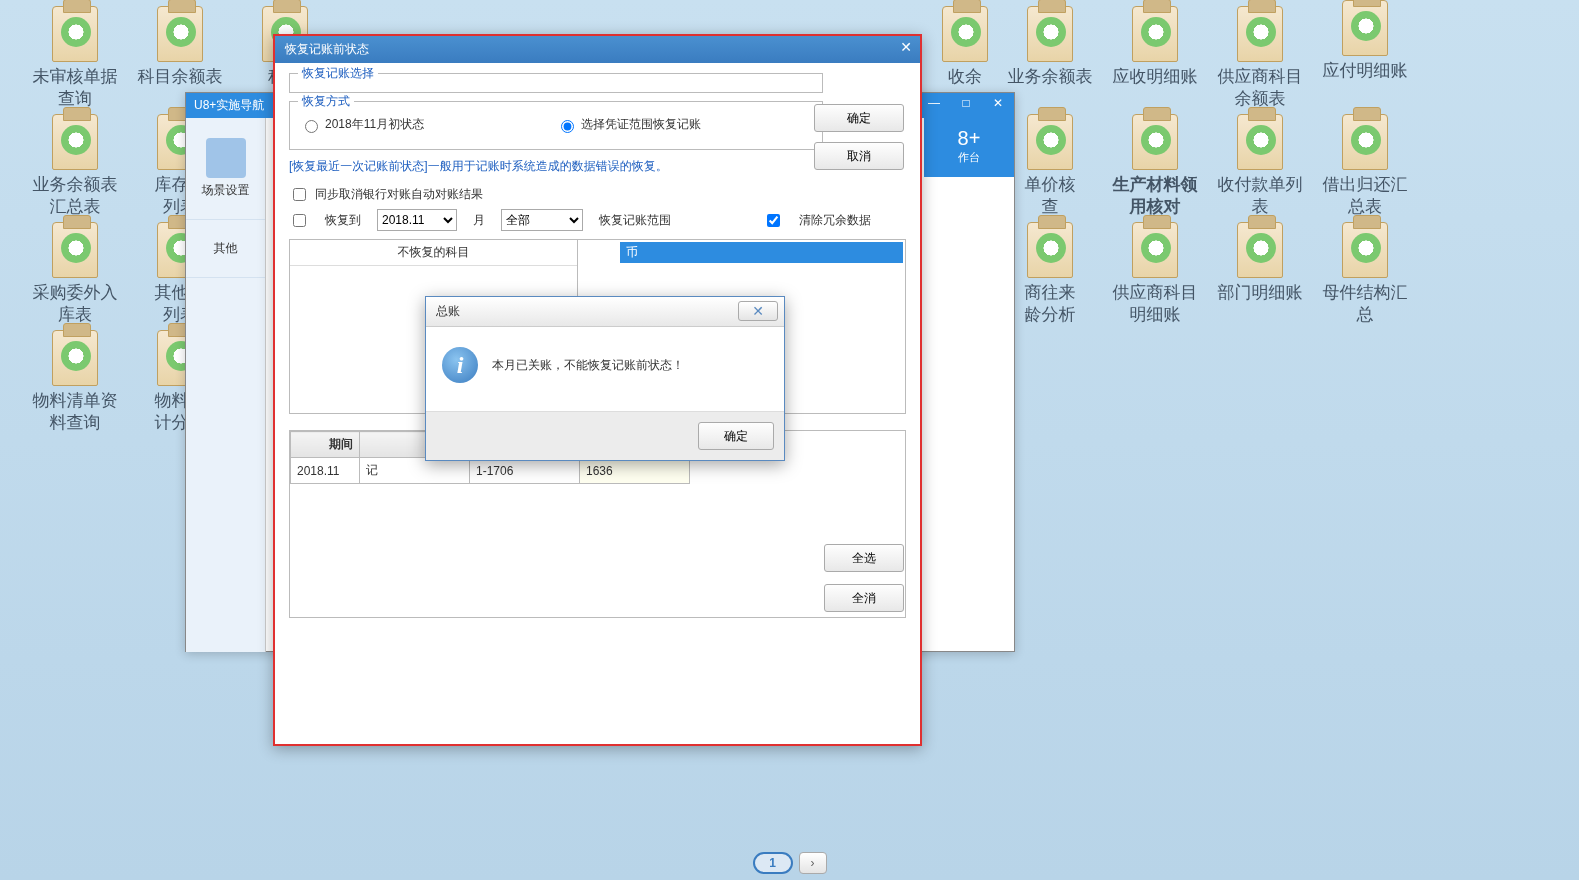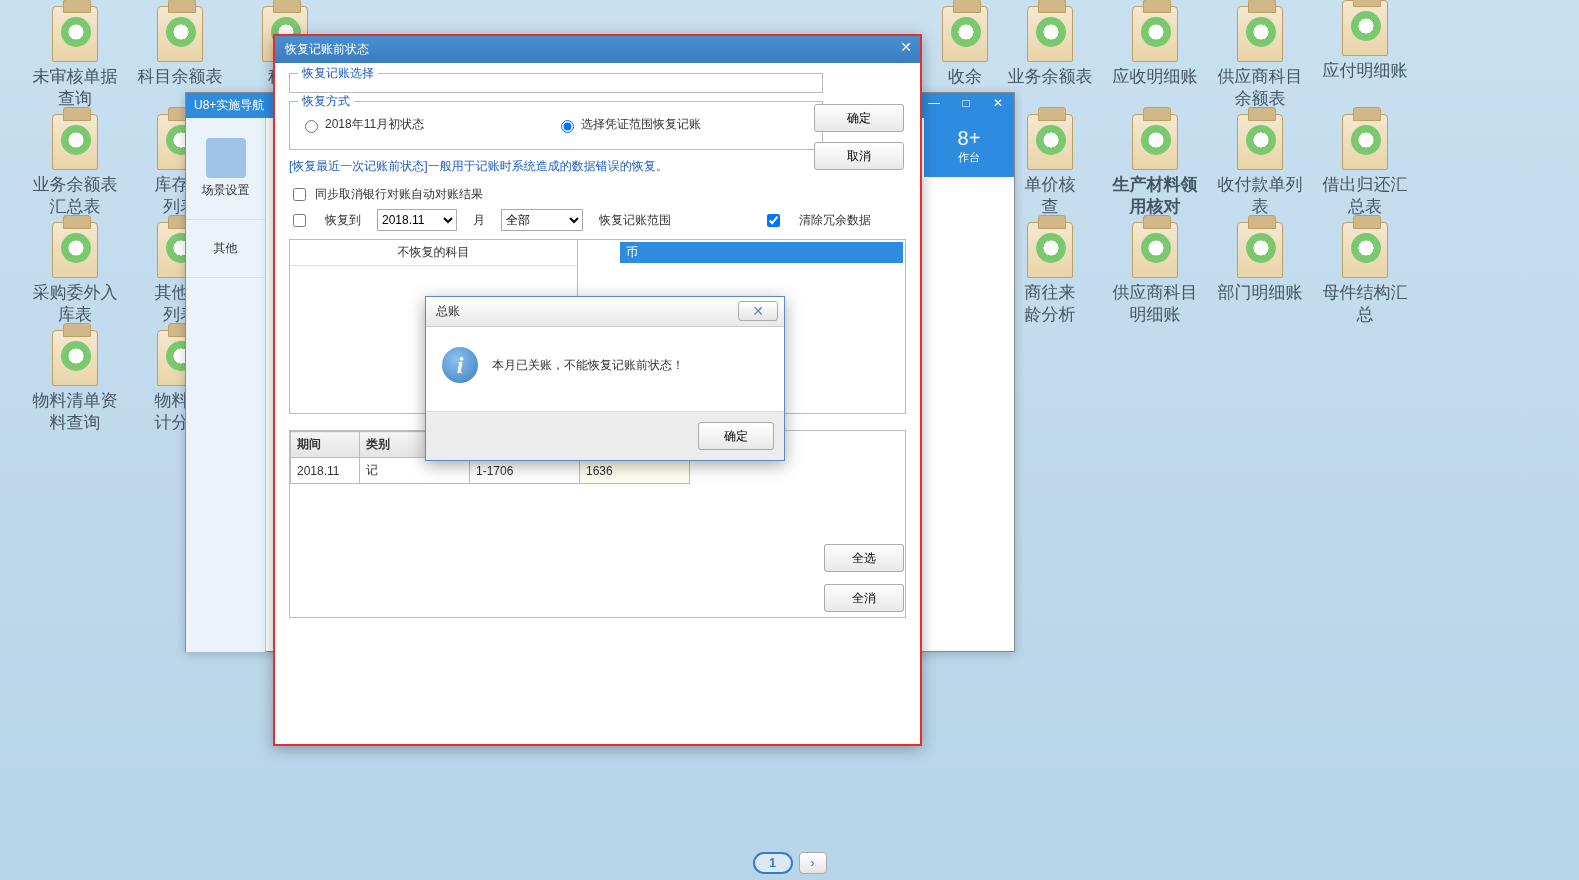--- a/index.html
+++ b/index.html
@@ -251,21 +251,21 @@
     width:400px;
   }
   .grid th, .grid td {
     border:1px solid #bbb;
     padding:4px 6px;
     font-size:12px;
     text-align:left;
   }
   .grid th {
     background: linear-gradient(#f4f4f4,#e4e4e4);
-    text-align:left;
+    text-align:right;
     margin-top:24px;
   }
 
   
   .msgbox {
     position:absolute;
     left: 425px;
     top: 296px;
     width: 360px;
     background: #f0f0f0;

